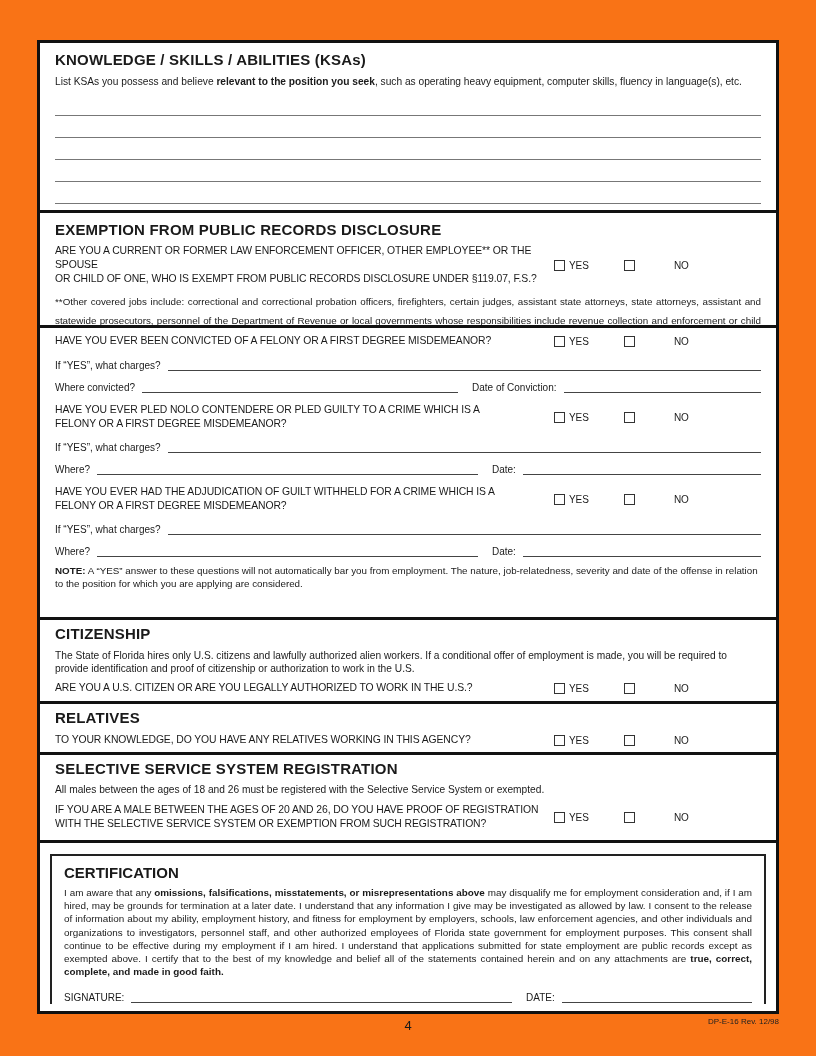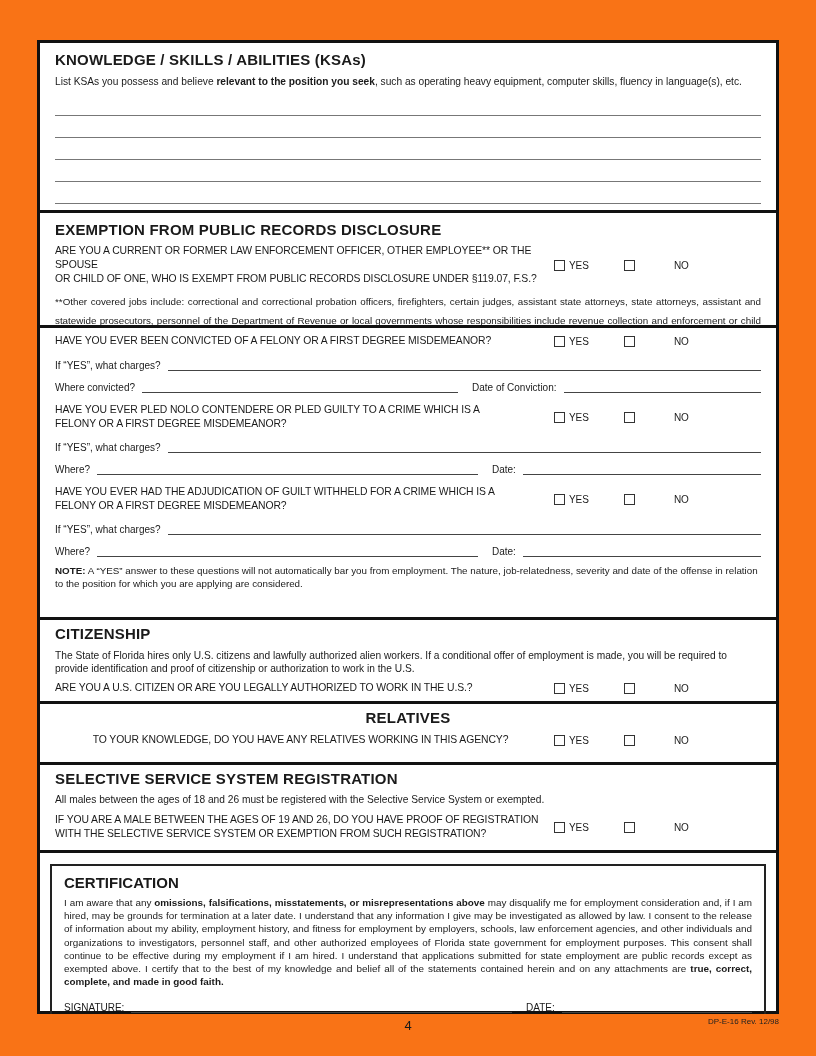--- a/index.html
+++ b/index.html
@@ -188,21 +188,21 @@
           <span class="yn yn-no">
               <span class="cb"></span>
               <span class="cb-label">NO</span>
             </span>
         </div>
       </div>
     </div>
 
     <div class="divider"></div>
 
-    <div class="sec" style="height:58px;text-align:center;">
+    <div class="sec" style="height:48px;">
       <div class="sec-title" style="margin-top:5px;">RELATIVES</div>
       <div class="qrow mt7">
         <div class="qtext">TO YOUR KNOWLEDGE, DO YOU HAVE ANY RELATIVES WORKING IN THIS AGENCY?</div>
         <div class="yesno">
           <span class="yn">
               <span class="cb"></span>
               <span class="cb-label">YES</span>
             </span>
           <span class="yn yn-no">
               <span class="cb"></span>
@@ -212,21 +212,21 @@
       </div>
     </div>
 
     <div class="divider"></div>
 
     <div class="sec" style="height:85px;">
       <div class="sec-title" style="margin-top:5px;">SELECTIVE SERVICE SYSTEM REGISTRATION</div>
       <div class="body-text" style="margin-top:6px;">All males between the ages of 18 and 26 must be registered with the Selective Service System or exempted.</div>
       <div class="qrow mt7">
         <div class="qtext">
-          <div>IF YOU ARE A MALE BETWEEN THE AGES OF 19 AND 26, DO YOU HAVE PROOF OF REGISTRATION</div>
+          <div>IF YOU ARE A MALE BETWEEN THE AGES OF 20 AND 26, DO YOU HAVE PROOF OF REGISTRATION</div>
           <div>WITH THE SELECTIVE SERVICE SYSTEM OR EXEMPTION FROM SUCH REGISTRATION?</div>
         </div>
         <div class="yesno">
           <span class="yn">
               <span class="cb"></span>
               <span class="cb-label">YES</span>
             </span>
           <span class="yn yn-no">
               <span class="cb"></span>
               <span class="cb-label">NO</span>

